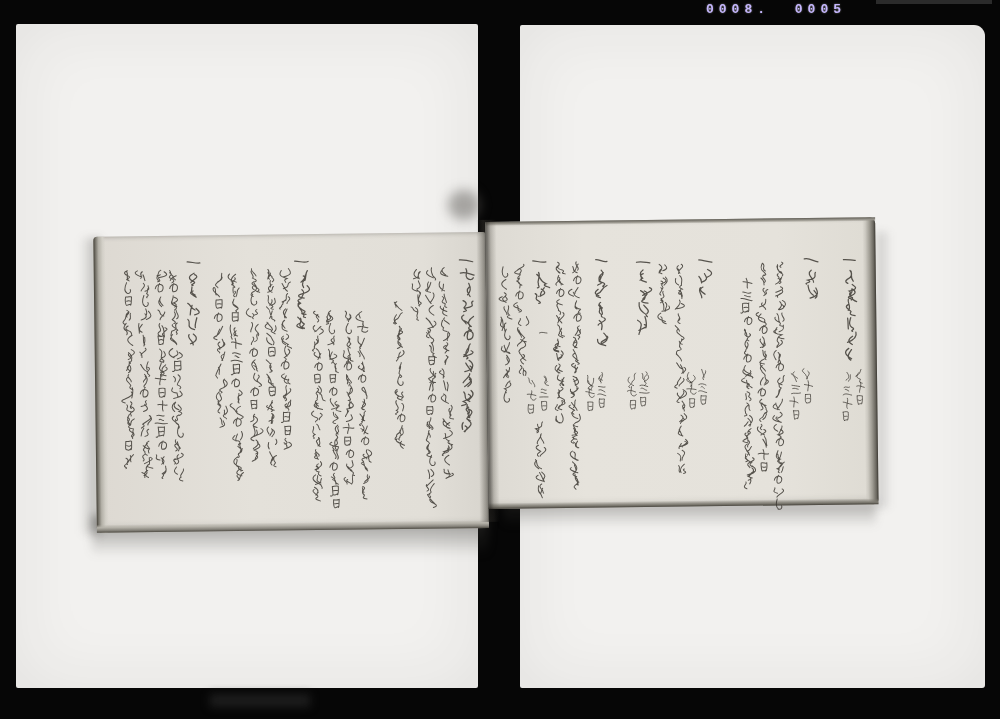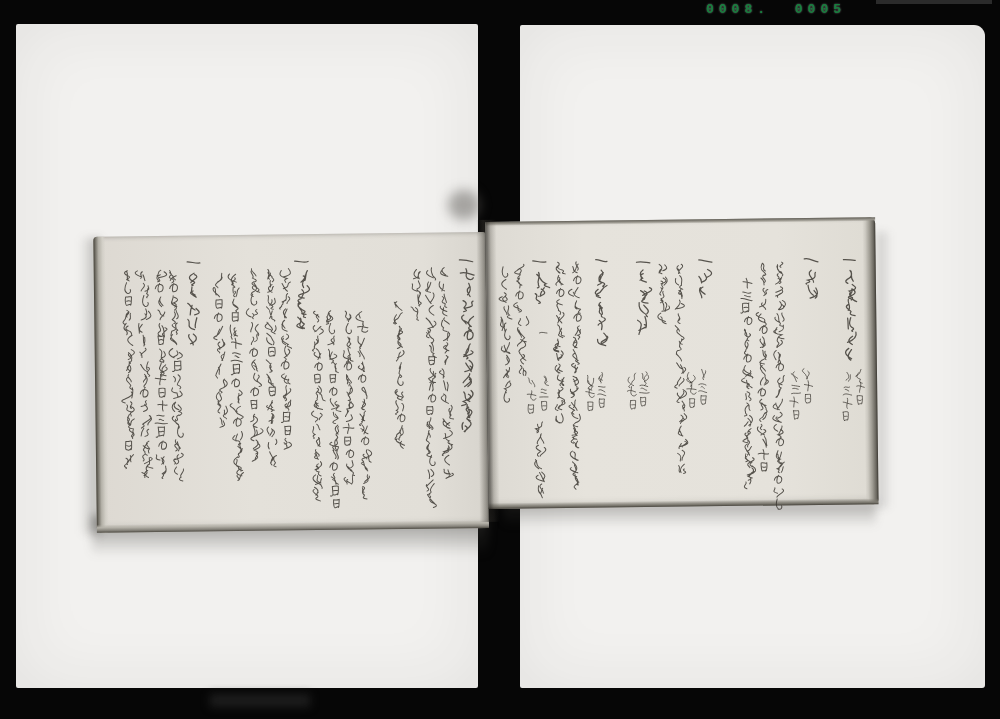--- a/index.html
+++ b/index.html
@@ -1,20 +1,20 @@
 <!DOCTYPE html>
 <html><head>
 <meta charset="utf-8">
 <style>
   html,body{margin:0;padding:0;background:#060606;}
   .photo{position:relative;width:1000px;height:719px;background:#060606;overflow:hidden;
          font-family:"Liberation Sans",sans-serif;}
   
   .stamp{position:absolute;left:706px;top:2px;font-family:"Liberation Mono","DejaVu Sans Mono",monospace;
-         font-weight:bold;font-size:13px;color:#15803d;letter-spacing:5px;word-spacing:12px;
+         font-weight:bold;font-size:13px;color:#c4b5fd;letter-spacing:5px;word-spacing:12px;
          text-shadow:0 0 2px rgba(255,255,255,.45);}
   .top-sliver{position:absolute;left:876px;top:0;width:116px;height:4px;background:#2b2b2b;}
   
   .sheet{position:absolute;background:#f2f1ef;box-shadow:inset 0 0 70px rgba(40,40,40,.07);}
   .sheet-left{left:16px;top:24px;width:462px;height:664px;border-radius:2px;}
   .sheet-right{left:520px;top:25px;width:465px;height:663px;border-radius:2px 11px 3px 2px;}
   
   .sh{position:absolute;pointer-events:none;}
   .sh-under-left{left:92px;top:516px;width:396px;height:40px;filter:blur(5px);
       background:linear-gradient(to bottom,rgba(58,57,53,.52),rgba(58,57,53,0));}

